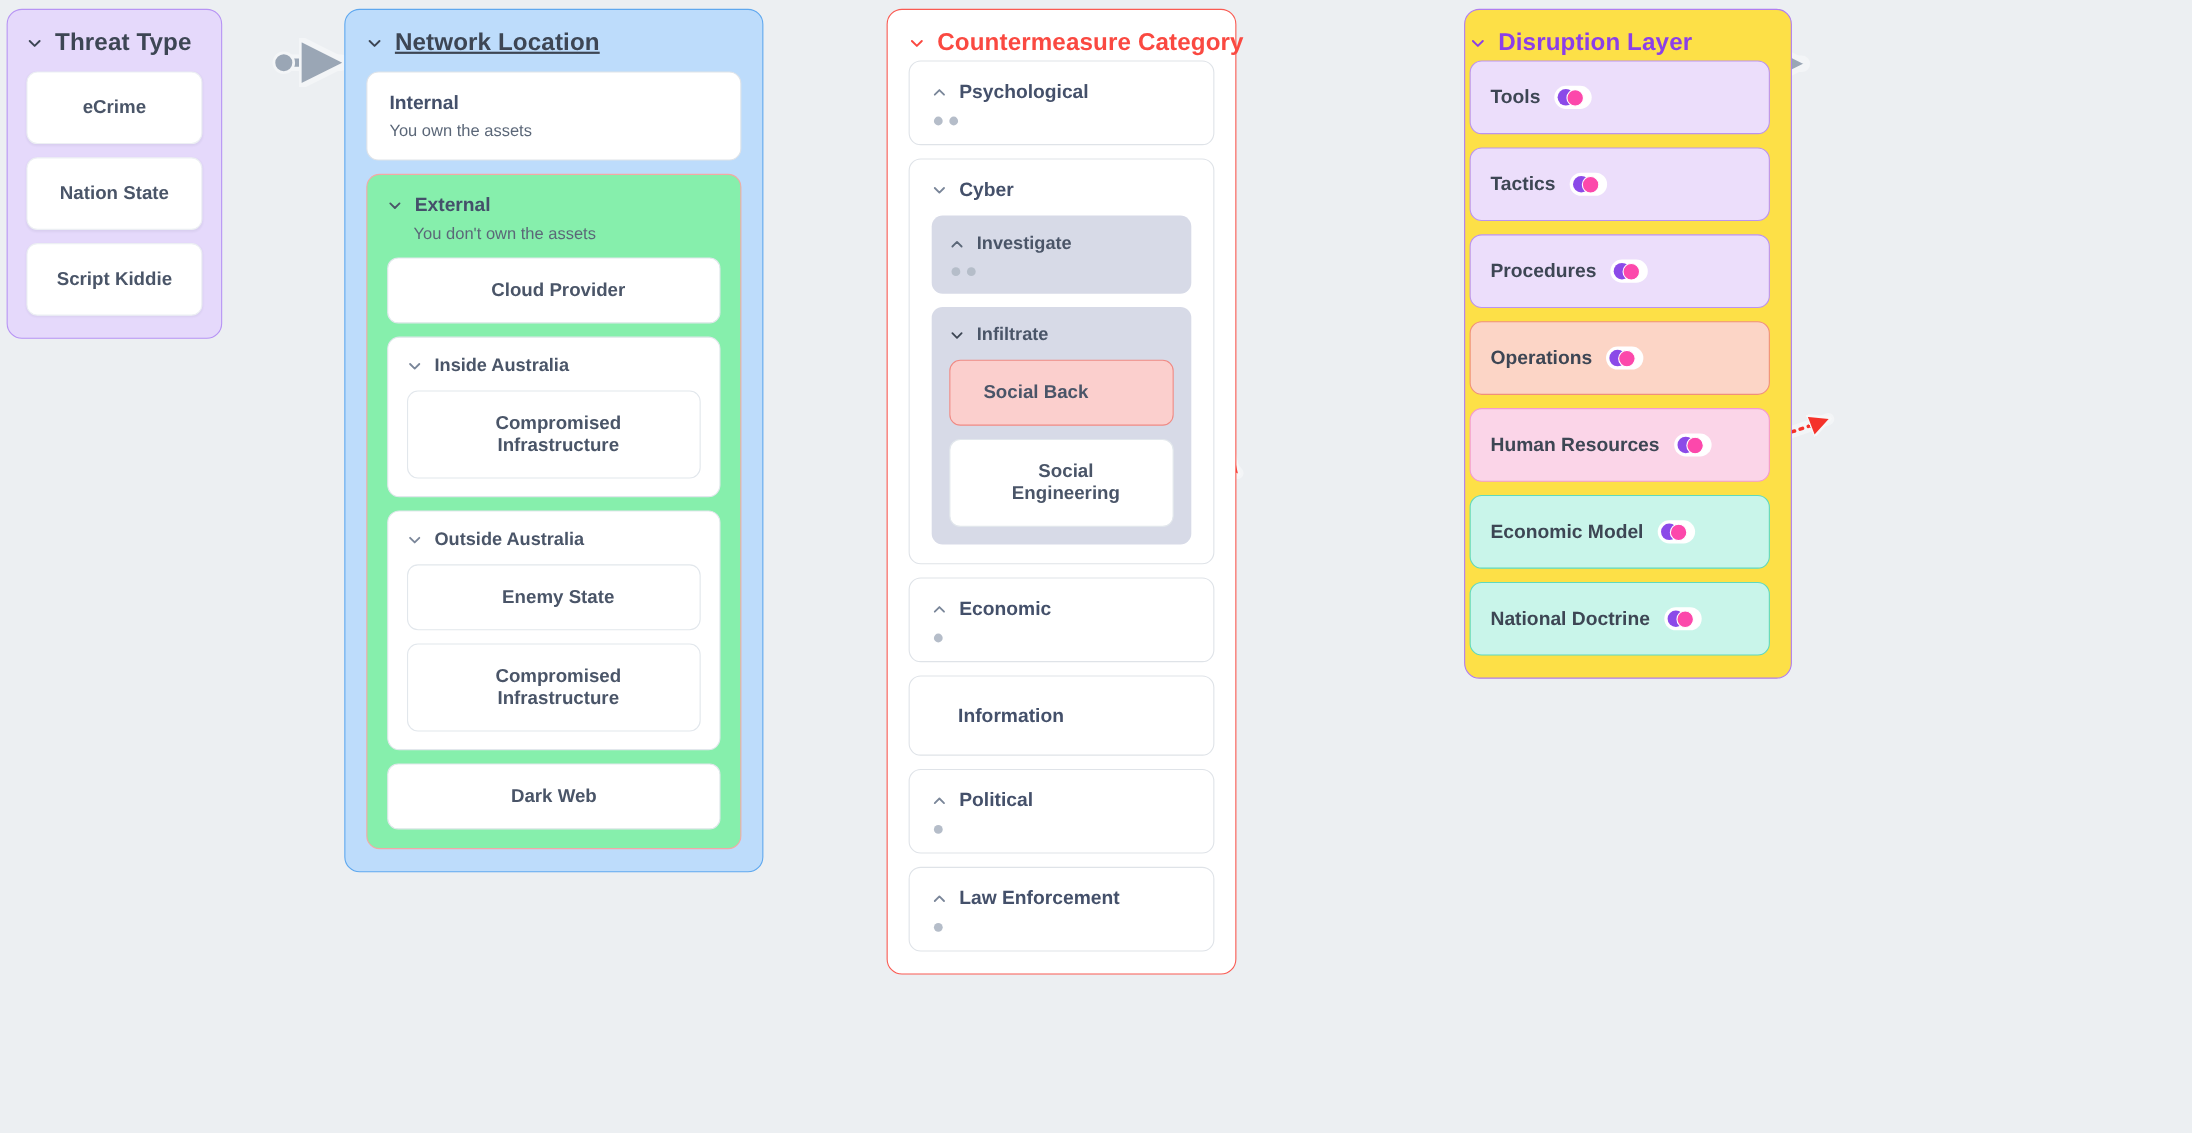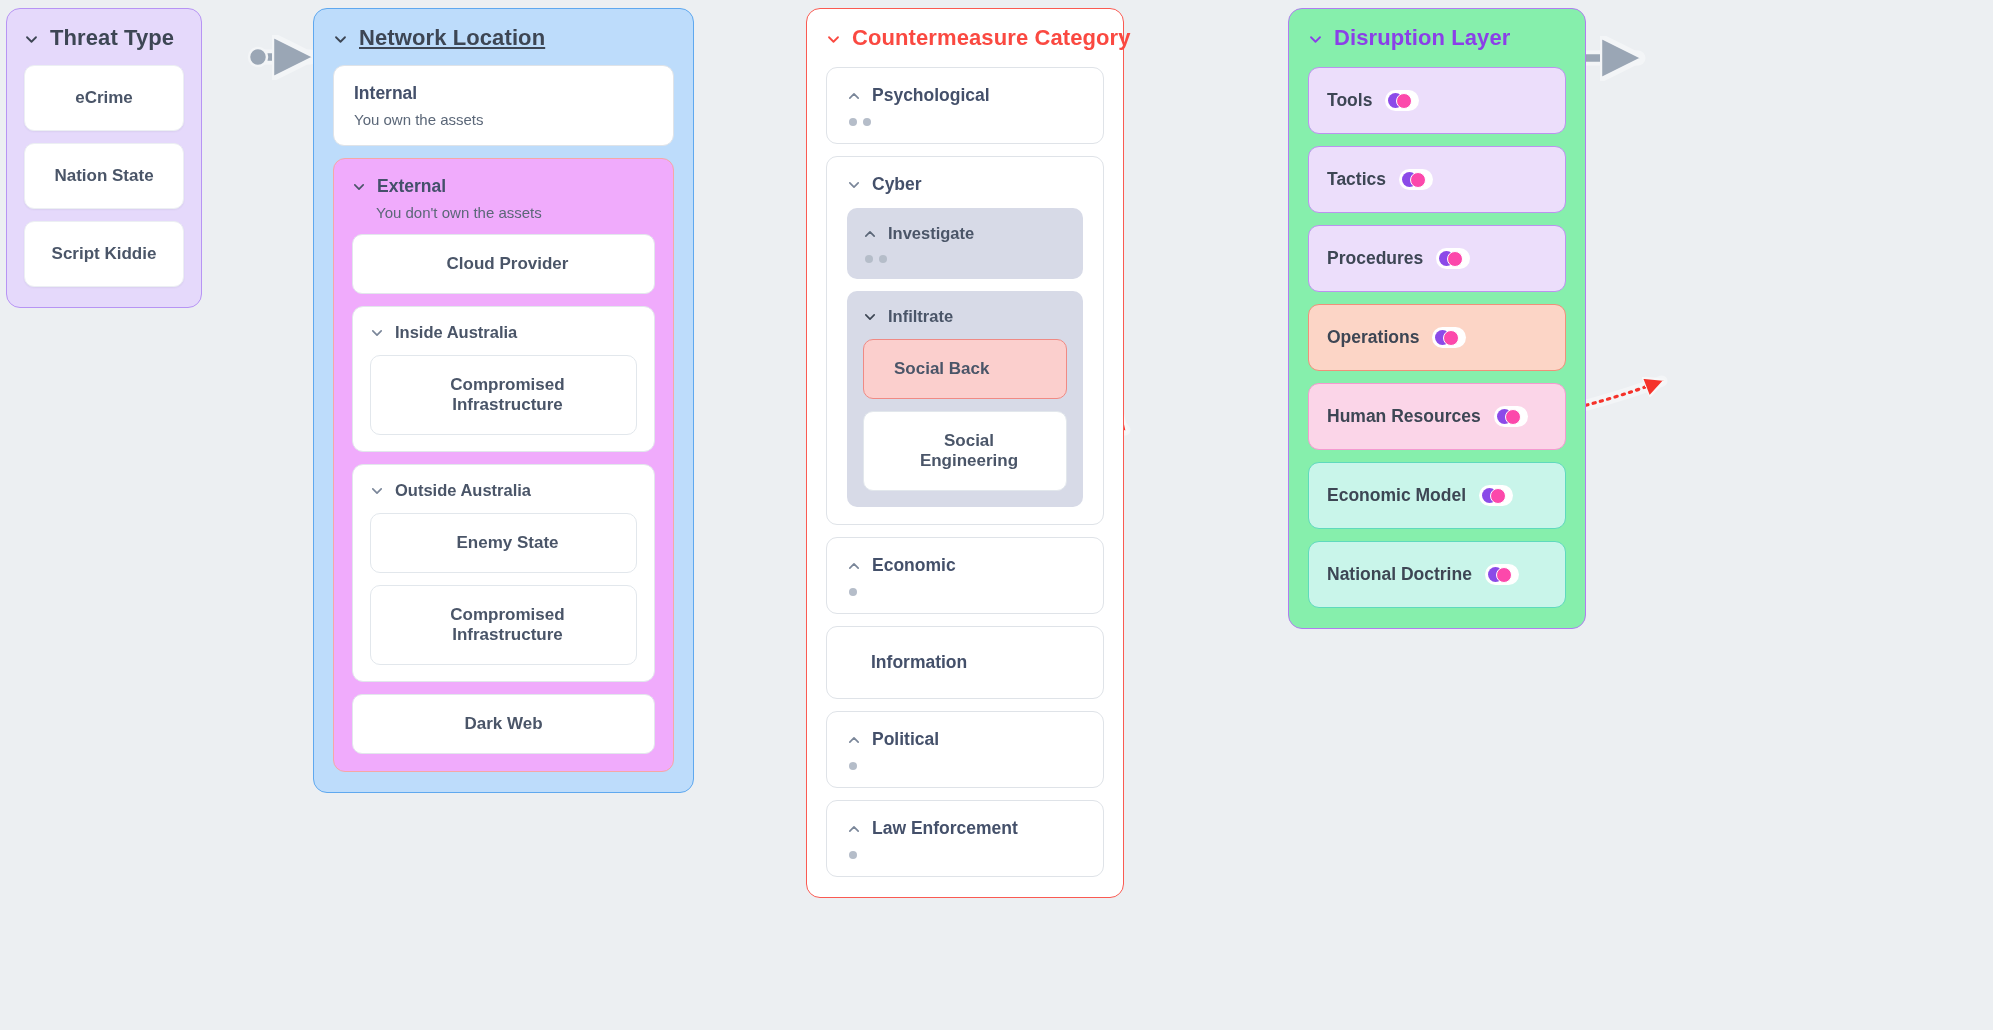--- a/index.html
+++ b/index.html
@@ -19,21 +19,21 @@
     position: absolute;
     border-radius: 14px;
     border: 1.6px solid #c9cdd4;
     background: #fff;
     padding: 18px 22px 22px 22px;
   }
   .col-header {
     display: flex; align-items: center; gap: 11px;
     font-size: 24px; font-weight: 700; letter-spacing: .1px;
     color: #3d4654;
-    margin-bottom: 16px;
+    margin-bottom: 4px;
     white-space: nowrap;
   }
   .chev {
     display: inline-block; width: 15px; height: 15px; flex: 0 0 auto;
     position: relative; top: 1px;
   }
   .chev svg { display: block; }
 
   
   .node {
@@ -77,21 +77,21 @@
     box-shadow: 0 1px 2px rgba(40,50,70,.06);
   }
 
   
   #col-network {
     left: 313px; top: 8px; width: 381px;
     background: #bddcfb; border-color: #5fa8ef; padding: 16px 19px 20px 19px;
   }
   #col-network .col-header { font-size: 22px; margin-bottom: 14px; text-decoration: underline; }
   .ext-group {
-    background: #f0abfc; border: 1.4px solid #f5a8a5; border-radius: 12px;
+    background: #86efac; border: 1.4px solid #f5a8a5; border-radius: 12px;
     padding: 17px 18px; margin-bottom: 0;
   }
   .ext-group .node-title { font-size: 17.5px; }
   .white-group {
     background:#fff; border:1.4px solid #e2e7ec; border-radius:11px;
     padding:16px 17px; margin-bottom:12px;
   }
   .white-group:last-child { margin-bottom:0; }
   .sub-title { font-size: 16.5px; font-weight: 700; color: #4a5568;
                display:flex; align-items:center; gap:10px; }
@@ -109,22 +109,22 @@
   .cm-sub:last-child { margin-bottom: 0; }
   .cm-sub .sub-title { font-size: 16.5px; }
   #node-hacking-back {
     background: #fbcfcd; border: 1.5px solid #f08a84;
     border-radius: 10px; padding: 19px 22px 19px 30px;
     font-size: 17px; font-weight: 700; color: #4a5568; margin-bottom: 12px;
   }
 
   
   #col-disrupt {
-    left: 1288px; top: 8px; width: 298px;
-    background: #86efac; border-color: #b07df0; padding: 16px 19px 20px 19px;
+    left: 1331px; top: 8px; width: 298px;
+    background: #fde047; border-color: #b07df0; padding: 16px 19px 20px 4px;
   }
   #col-disrupt .col-header { color: #8b3fe8; font-size: 22px; }
   .dl-item {
     display: flex; align-items: center; gap: 13px;
     border-radius: 11px; padding: 22px 18px;
     font-size: 17.5px; font-weight: 700; color: #3d4654;
     margin-bottom: 12px; border: 1.4px solid transparent;
   }
   .dl-item:last-child { margin-bottom: 0; }
   .dl-purple { background:#ecdefb; border-color:#bb93ef; }

